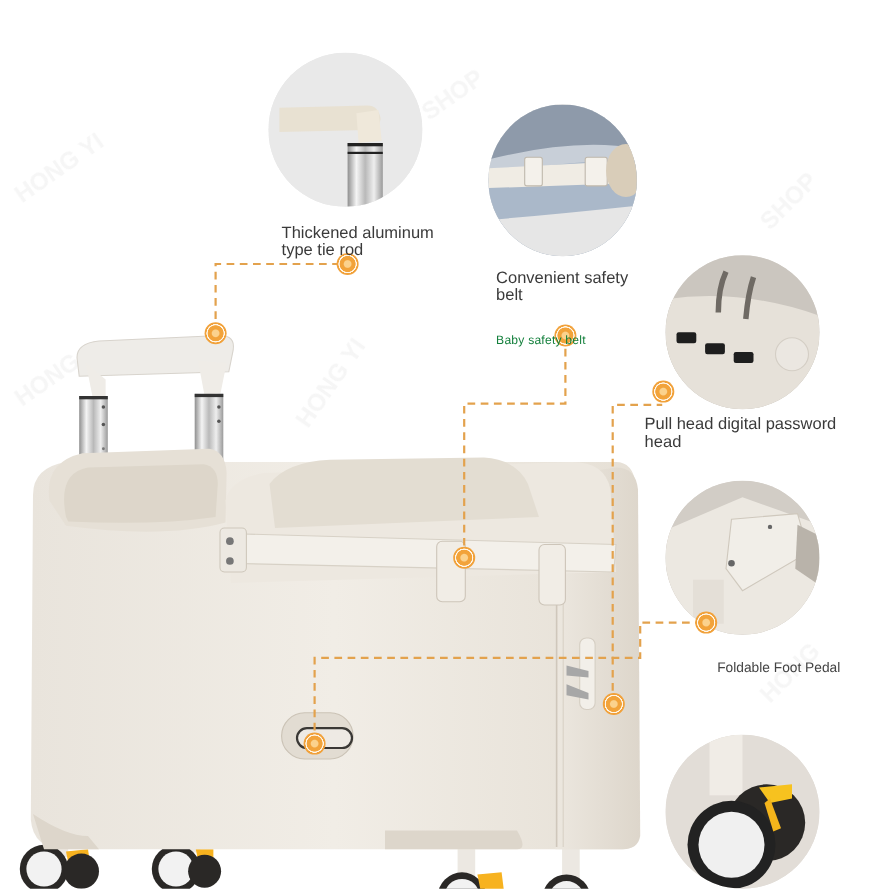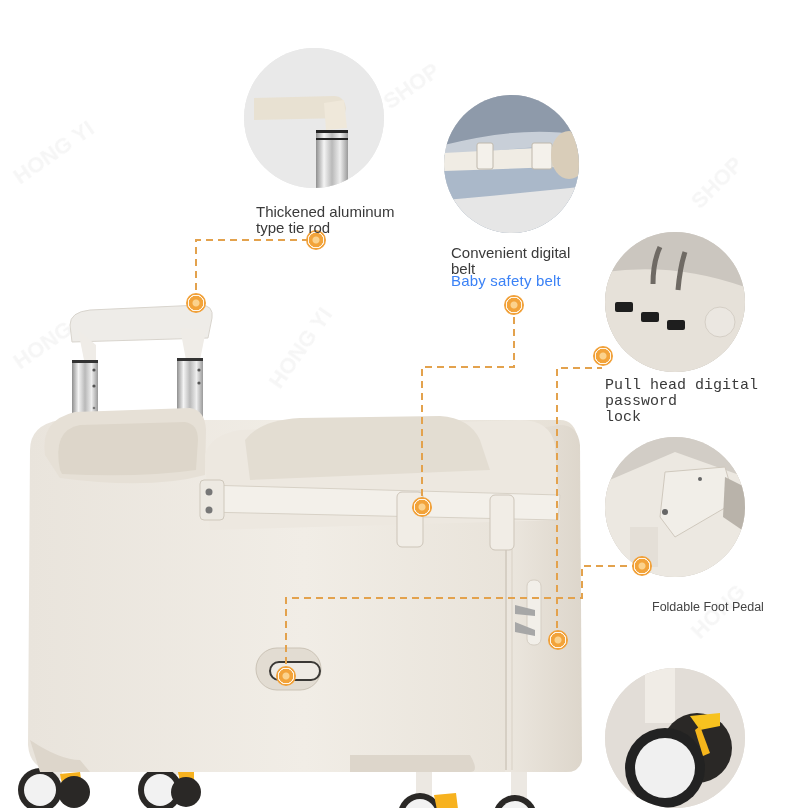--- a/index.html
+++ b/index.html
@@ -2,21 +2,21 @@
 <html><head>
 <meta charset="utf-8">
 <style>
   html, body { margin: 0; padding: 0; background: #ffffff; }
   body { width: 790px; height: 808px; position: relative; overflow: hidden; font-family: "Liberation Sans", sans-serif; }
   .stage { position: absolute; left: 0; top: 0; width: 790px; height: 808px; }
   .abs { position: absolute; }
   .label { position: absolute; color: #3a3a3a; line-height: 1.05; }
   .label.small { font-size: 15px; }
   .label.medium { font-size: 12.5px; color: #444; }
-  .label.large { font-size: 15px; color: #3b82f6; letter-spacing: 0.2px; }
+  .label.large { font-size: 11px; color: #15803d; letter-spacing: 0.2px; margin-top: 32px; }
   .photo { position: absolute; border-radius: 50%; overflow: hidden; }
   .photo svg { display: block; }
   .dot { position: absolute; width: 20px; height: 20px; margin-left: -10px; margin-top: -10px; border-radius: 50%;
          background: radial-gradient(circle, #fbd28d 0 3px, #f2a33a 4px 7px, #fff6e8 7.5px 8.2px, #f1a13a 8.5px 10px); }
 </style>
 </head>
 <body>
 
 <div class="stage">
 
@@ -202,25 +202,25 @@
   <div class="dot" style="left:558px;top:640px;"></div>
   <div class="dot" style="left:642px;top:566px;"></div>
   <div class="dot" style="left:286px;top:676px;"></div>
 
   <div class="label small" style="left:256px;top:204px;">
     <div>Thickened aluminum</div>
     <div>type tie rod</div>
   </div>
 
   <div class="label small" style="left:451px;top:245px;">
-    <div>Convenient digital</div>
+    <div>Convenient safety</div>
     <div>belt</div>
   </div>
   <div class="label large" style="left:451px;top:273px;">Baby safety belt</div>
 
-  <div class="label small" style="left:605px;top:378px;font-family:Liberation Mono, monospace;">
+  <div class="label small" style="left:586px;top:378px;">
     <div>Pull head digital password</div>
-    <div>lock</div>
+    <div>head</div>
   </div>
 
   <div class="label medium" style="left:612px;top:601px;margin-left:40px;">Foldable Foot Pedal</div>
 
 </div>
 
 </body></html>

